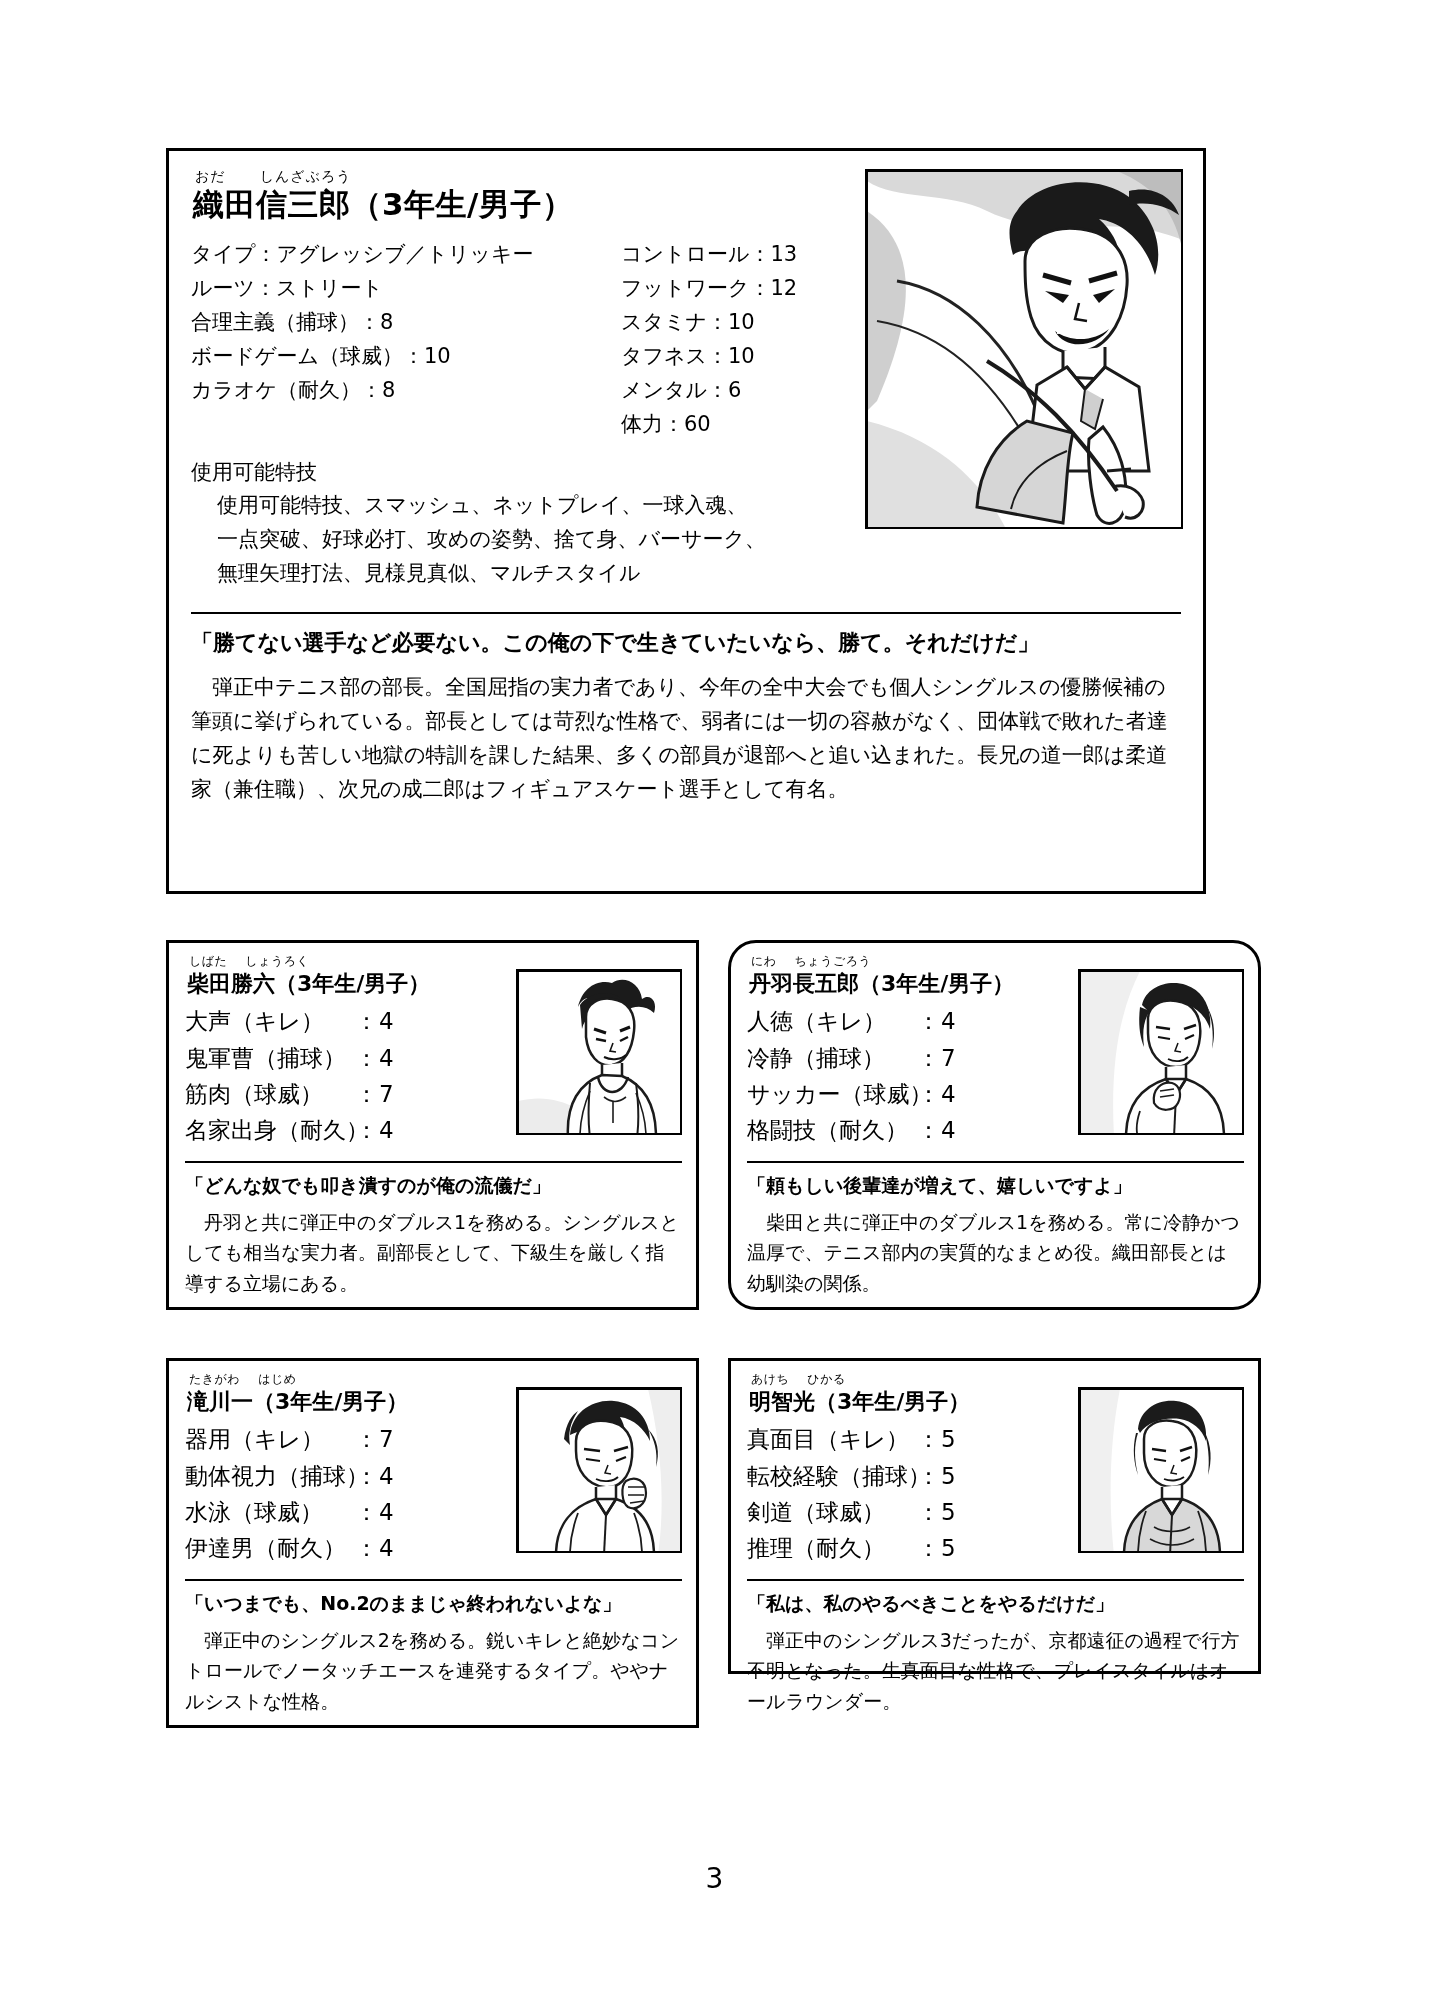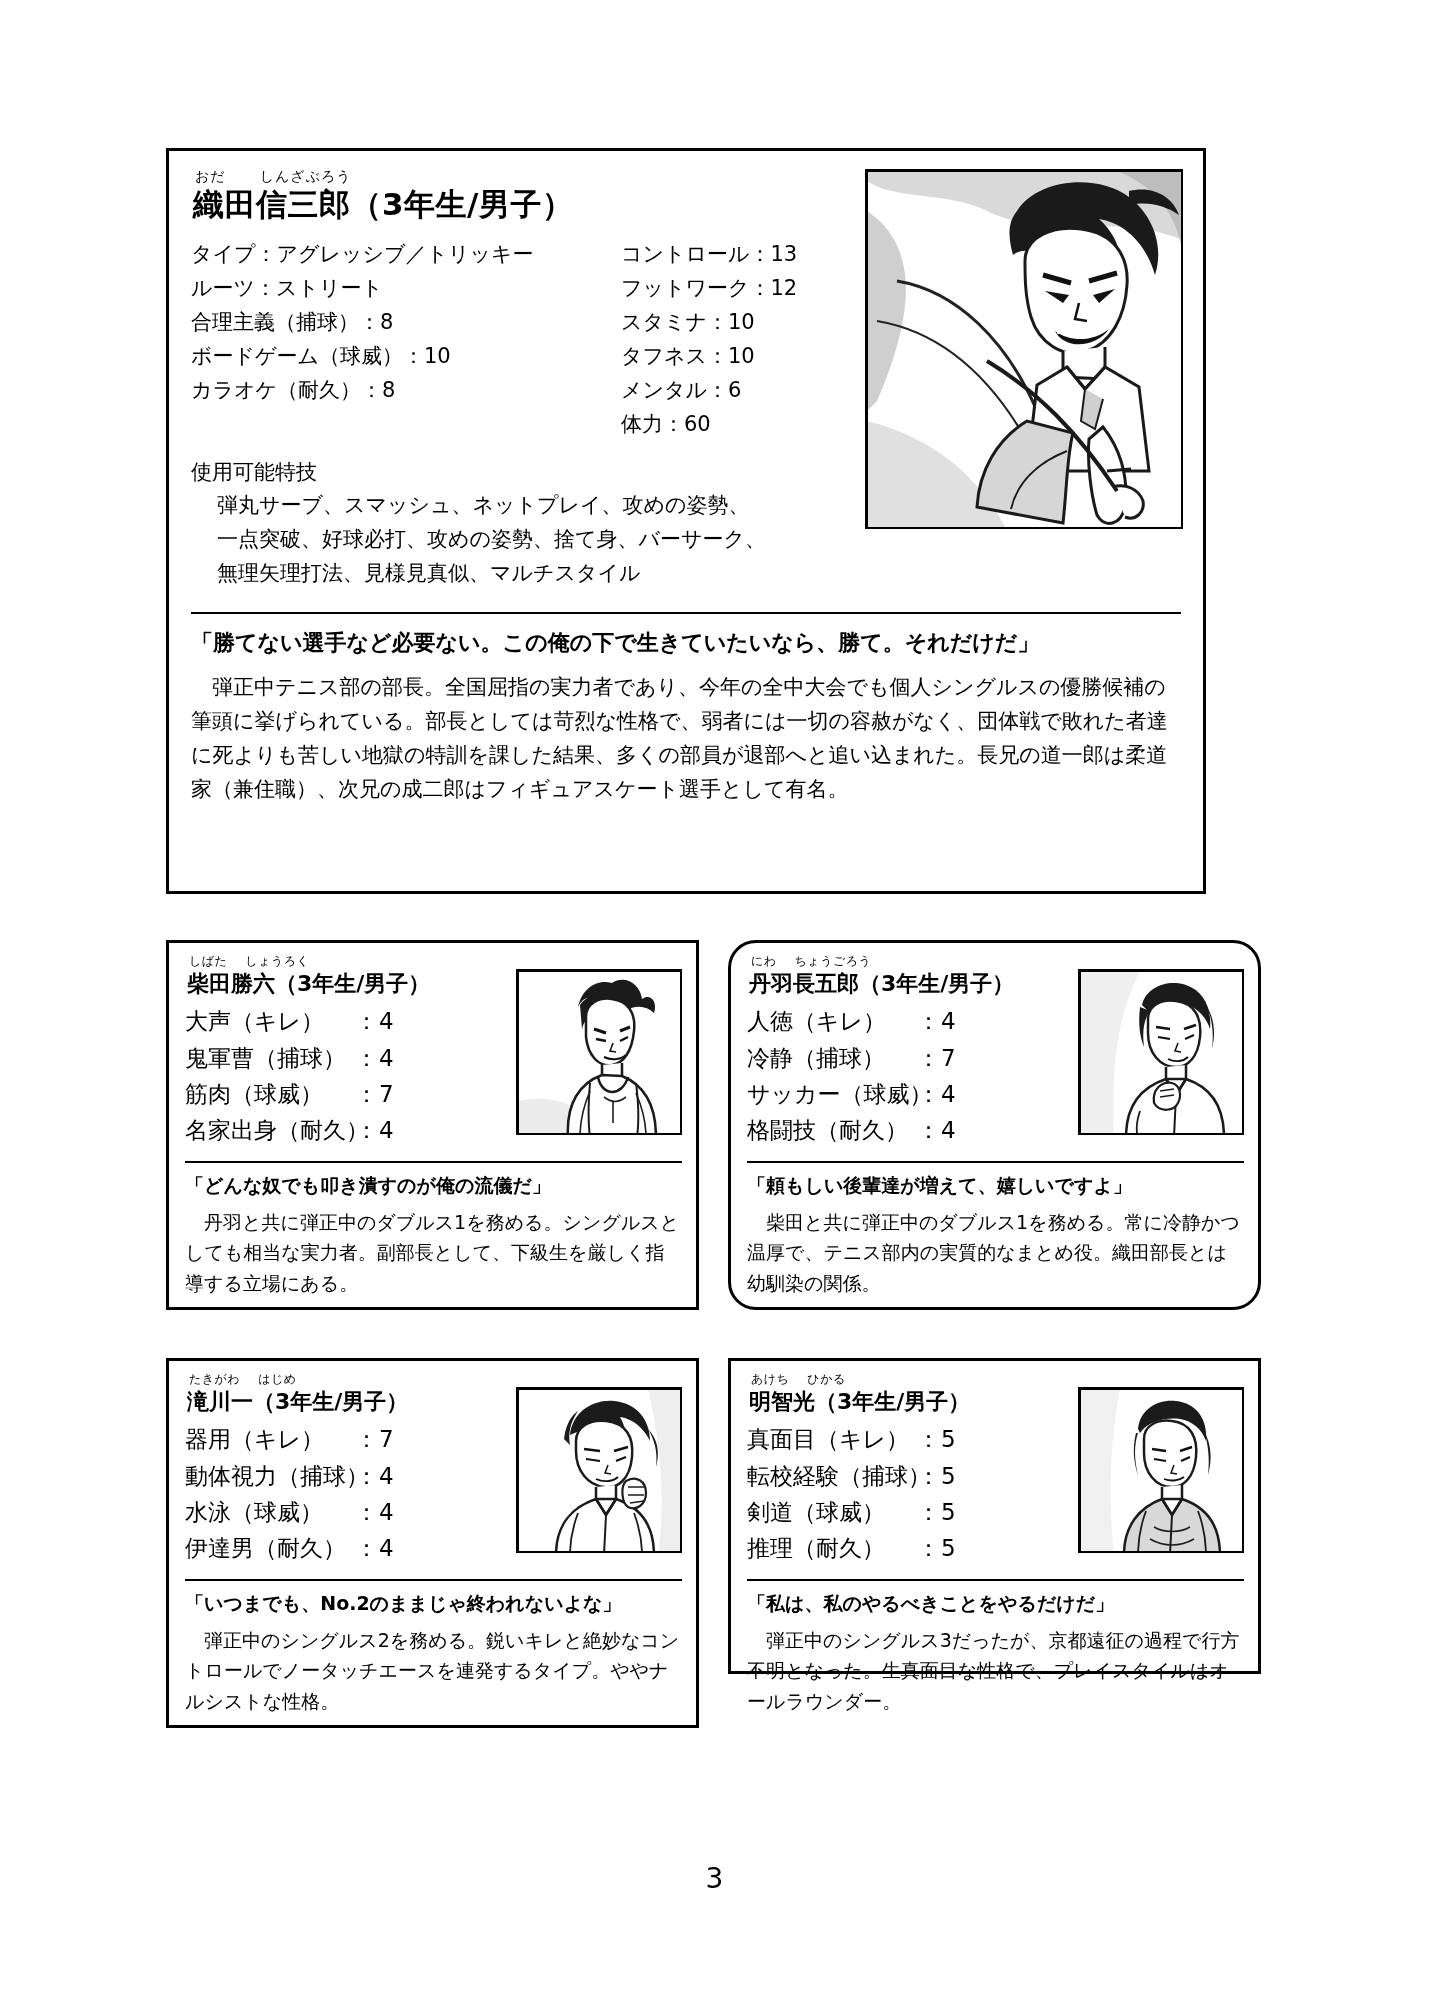--- a/index.html
+++ b/index.html
@@ -195,21 +195,21 @@
         <div class="stat-line">フットワーク：12</div>
         <div class="stat-line">スタミナ：10</div>
         <div class="stat-line">タフネス：10</div>
         <div class="stat-line">メンタル：6</div>
         <div class="stat-line">体力：60</div>
       </div>
     </div>
 
     <div class="skills-head">使用可能特技</div>
     <div class="skills-body">
-      <div>弾丸サーブ、スマッシュ、ネットプレイ、攻めの姿勢、</div>
+      <div>使用可能特技、スマッシュ、ネットプレイ、一球入魂、</div>
       <div>一点突破、好球必打、攻めの姿勢、捨て身、バーサーク、</div>
       <div>無理矢理打法、見様見真似、マルチスタイル</div>
     </div>
 
     <div class="main-portrait">
       <svg viewBox="0 0 318 360" width="318" height="360">
         <rect x="0" y="0" width="318" height="360" fill="#ffffff"></rect>
 
         <path d="M0 0 H318 V70 C250 40 180 70 120 40 C80 20 30 30 0 10 Z" fill="#d9d9d9"></path>
         <path d="M0 40 C60 80 40 160 10 230 L0 240 Z" fill="#cfcfcf"></path>

